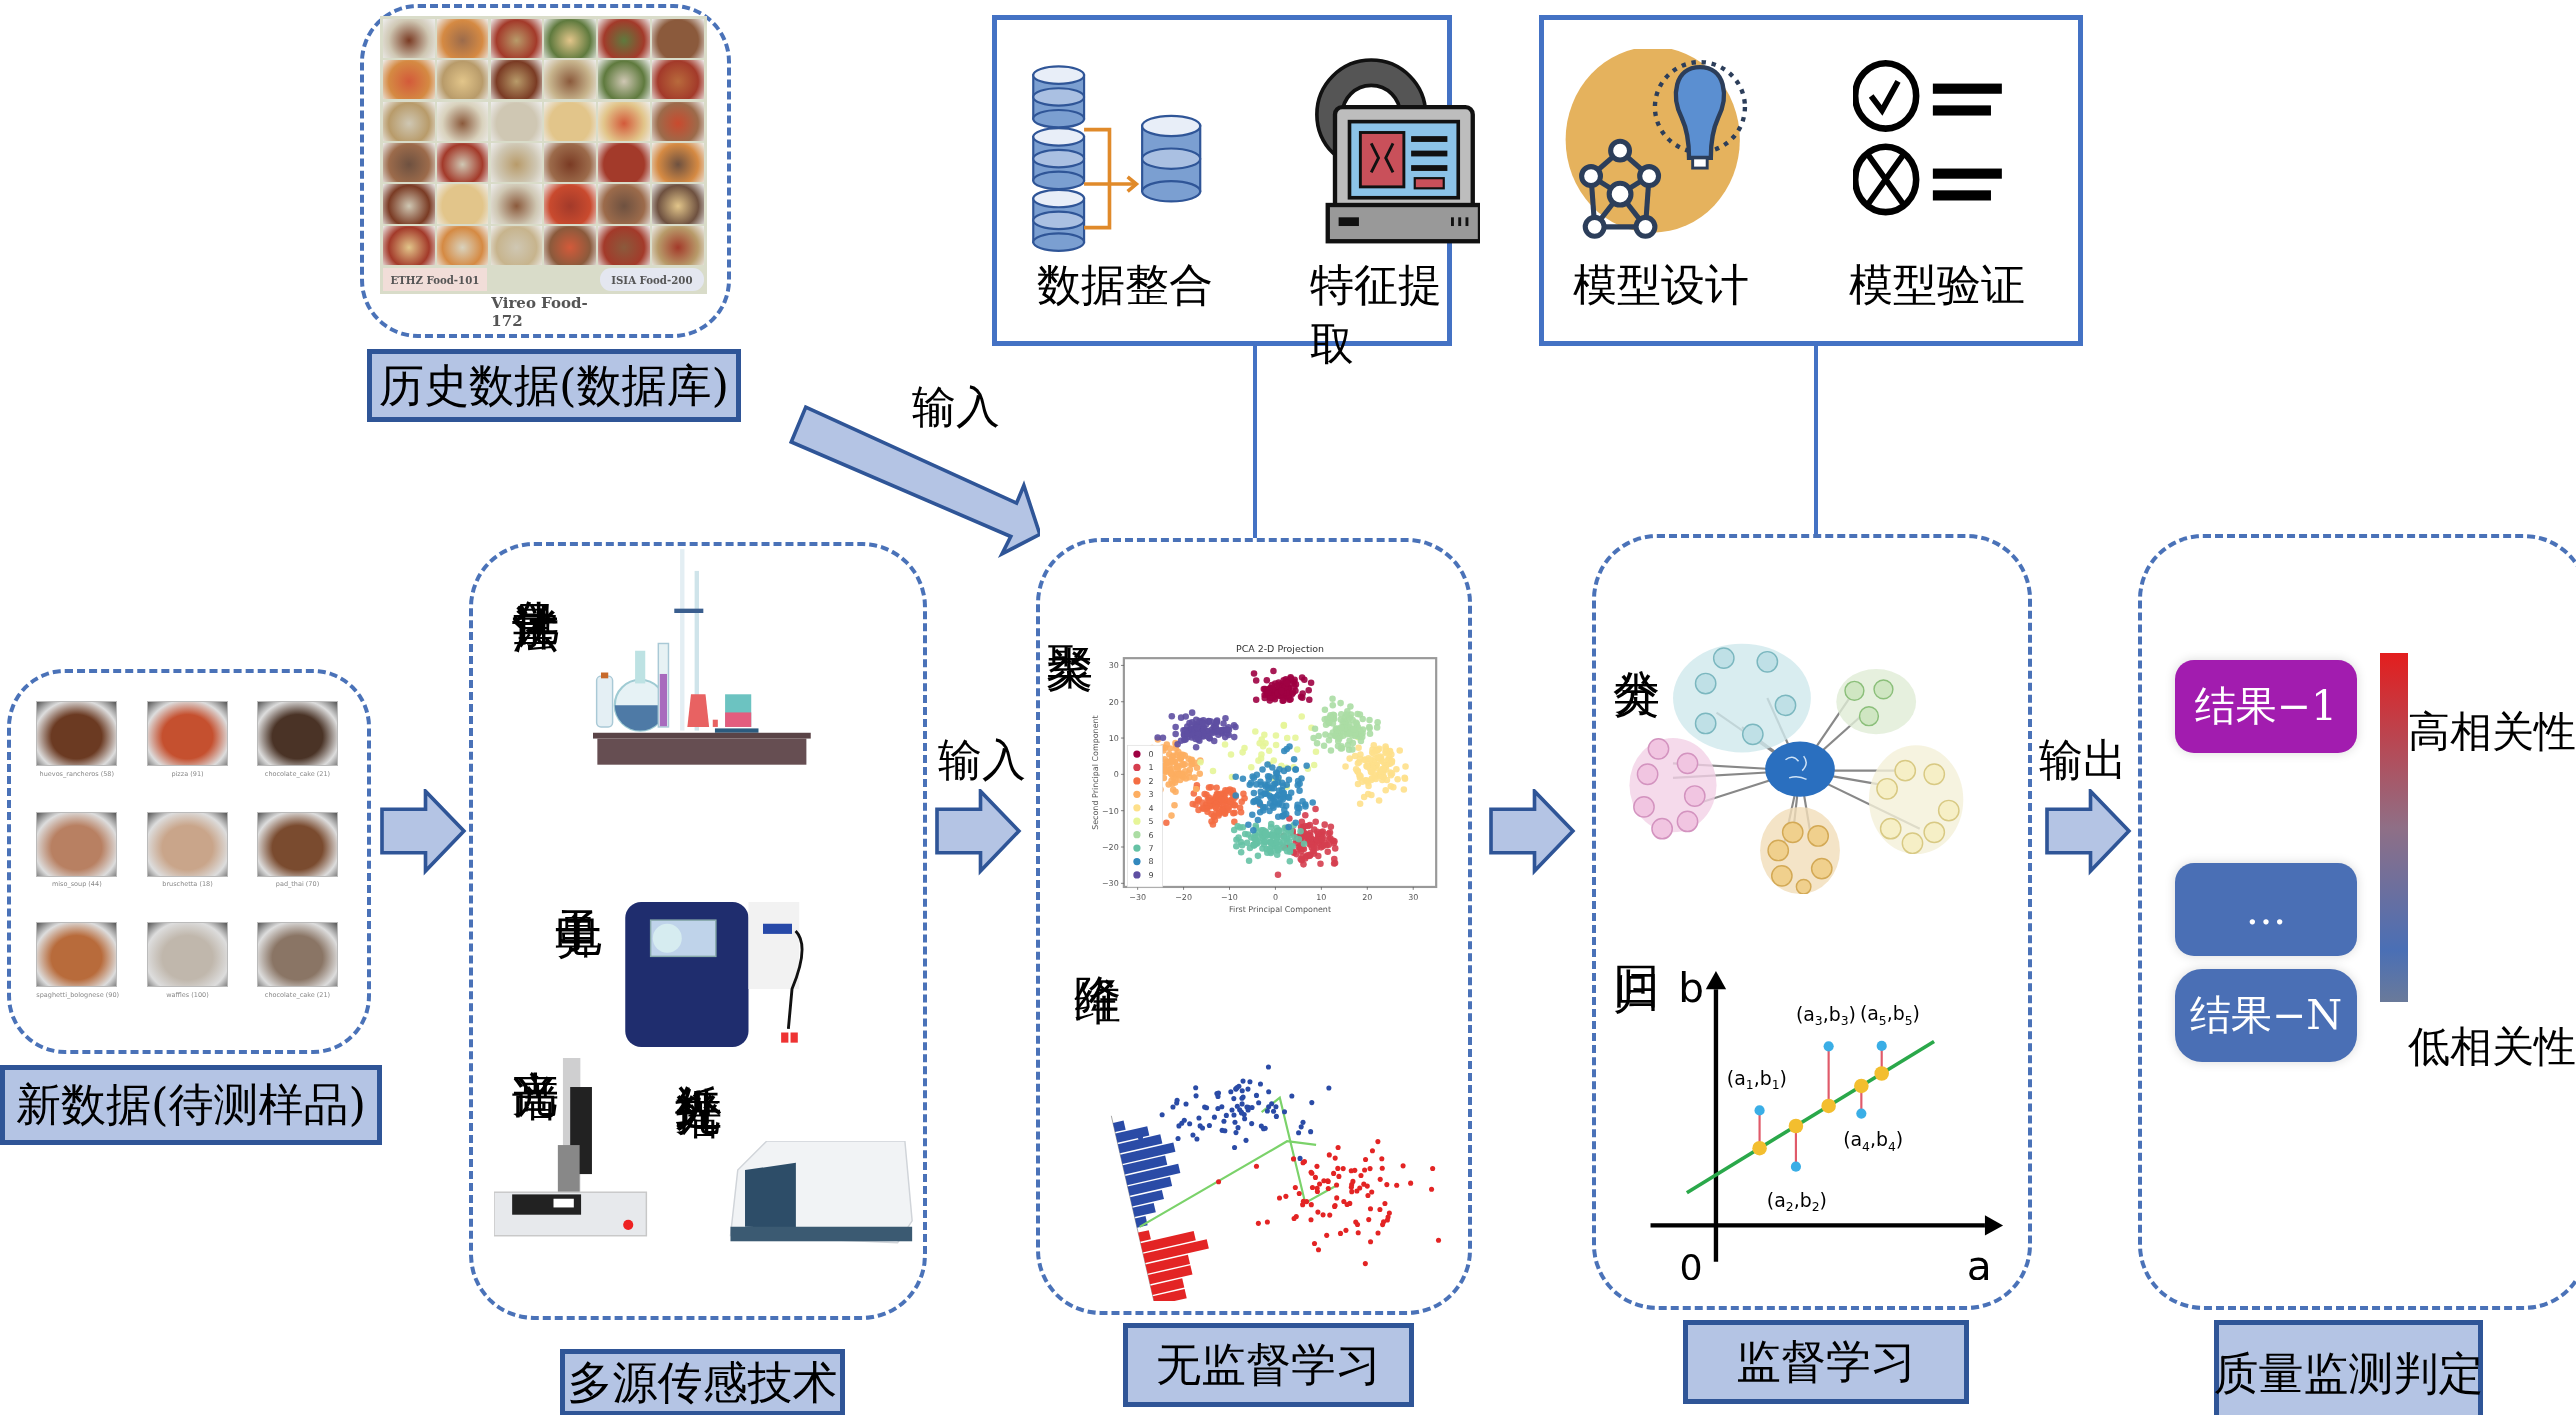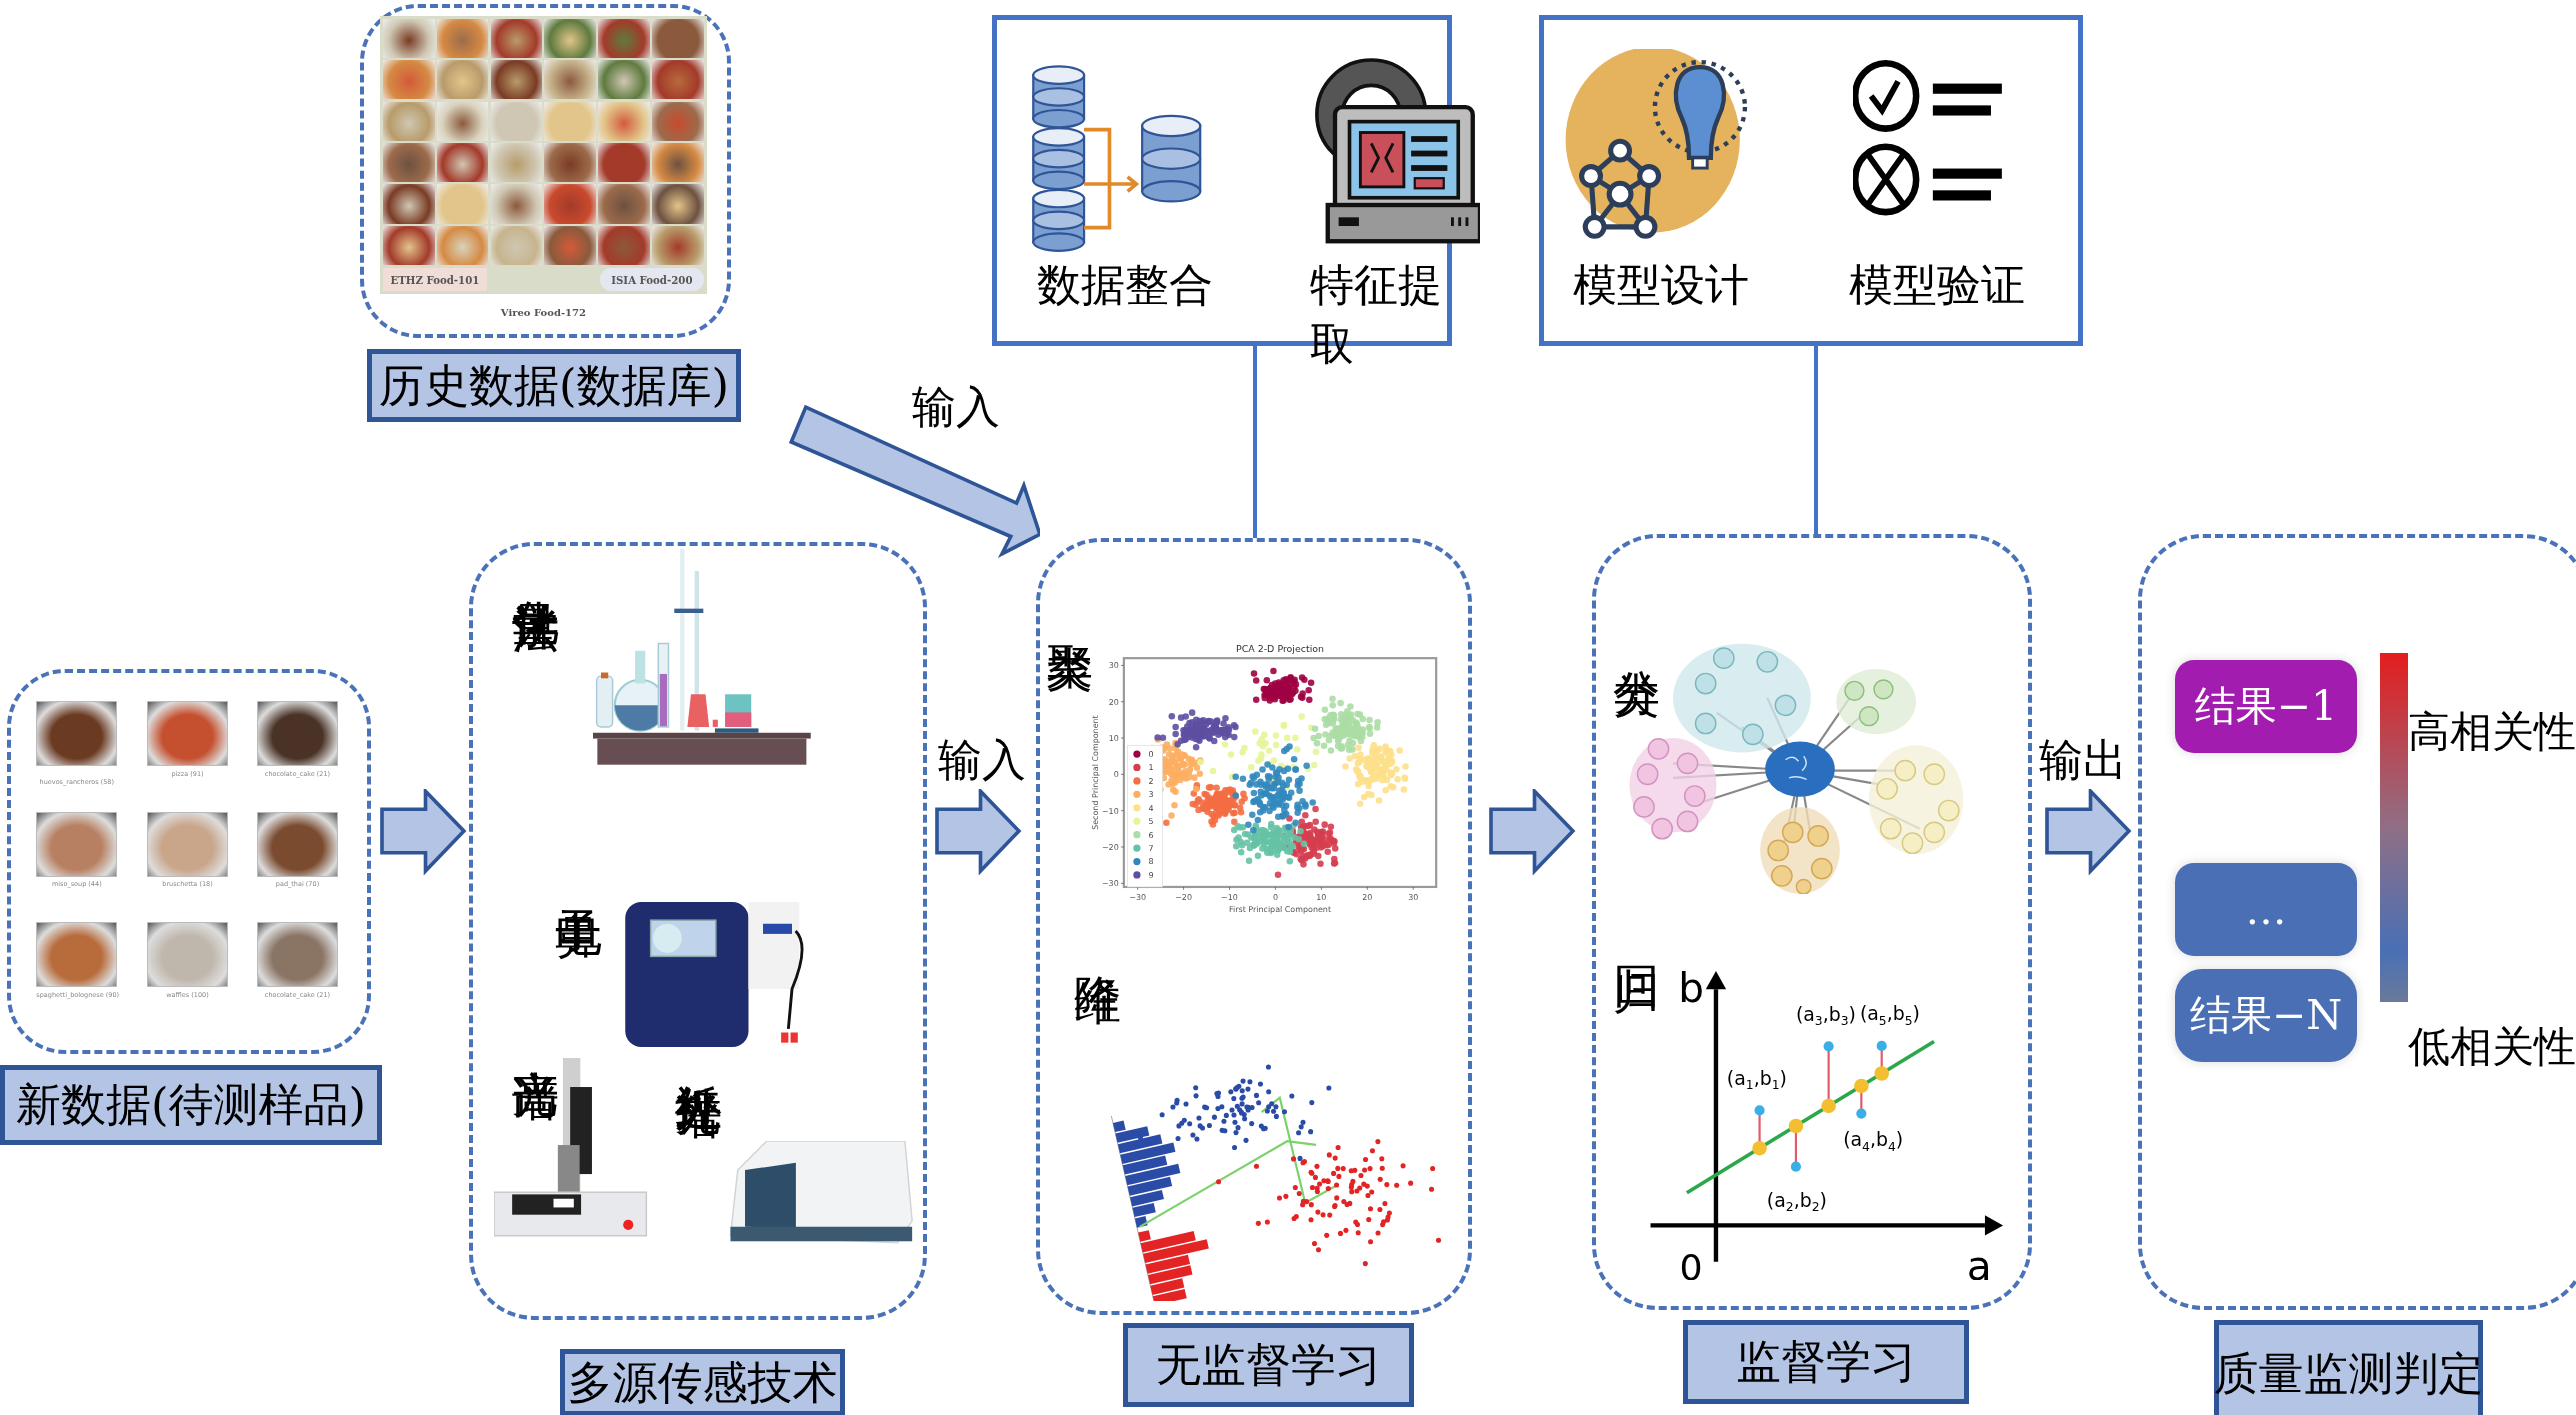--- a/index.html
+++ b/index.html
@@ -57,21 +57,21 @@
       <div style="background: radial-gradient(circle at 50% 55%, rgb(226, 197, 138) 0%, rgb(110, 81, 64) 60%, rgb(238, 238, 238) 100%);"></div>
       <div style="background: radial-gradient(circle at 50% 55%, rgb(226, 197, 138) 0%, rgb(163, 58, 42) 60%, rgb(238, 238, 238) 100%);"></div>
       <div style="background: radial-gradient(circle at 50% 55%, rgb(217, 210, 189) 0%, rgb(213, 138, 67) 60%, rgb(238, 238, 238) 100%);"></div>
       <div style="background: radial-gradient(circle at 50% 55%, rgb(207, 199, 179) 0%, rgb(199, 180, 141) 60%, rgb(238, 238, 238) 100%);"></div>
       <div style="background: radial-gradient(circle at 50% 55%, rgb(211, 90, 58) 0%, rgb(139, 90, 60) 60%, rgb(238, 238, 238) 100%);"></div>
       <div style="background: radial-gradient(circle at 50% 55%, rgb(139, 90, 60) 0%, rgb(163, 58, 42) 60%, rgb(238, 238, 238) 100%);"></div>
       <div style="background: radial-gradient(circle at 50% 55%, rgb(163, 58, 42) 0%, rgb(184, 155, 106) 60%, rgb(238, 238, 238) 100%);"></div>
     </div>
   <div style="position:absolute;left:2.9px;top:252px;width:321px;height:23px;display:flex;gap:4.4px;">
     <div style="flex:1;background:#f1ddd8;font-size:10.2px;font-weight:bold;color:#555;display:flex;align-items:center;justify-content:center;font-family:'DejaVu Serif',serif;">ETHZ Food-101</div>
-    <div style="flex:1;background:#f2efd9;font-size:10px;font-weight:bold;color:#555;display:flex;align-items:center;justify-content:center;font-family:'DejaVu Serif',serif;margin-top:44px;">Vireo Food-172</div>
+    <div style="flex:1;background:#f2efd9;font-size:15px;font-weight:bold;color:#555;display:flex;align-items:center;justify-content:center;font-family:'DejaVu Serif',serif;margin-top:44px;">Vireo Food-172</div>
     <div style="flex:1;background:#e4e7f0;font-size:10.2px;font-weight:bold;color:#555;display:flex;align-items:center;justify-content:center;font-family:'DejaVu Serif',serif;border-radius:11px;">ISIA Food-200</div>
   </div>
 </div>
 <div class="label-box" style="left:367px;top:349px;width:374px;height:73px;">历史数据(数据库)</div>
 
 <svg class="abs" style="left:778px;top:378px;" width="262" height="189" viewBox="0 0 360 260">
   <polygon points="18,40 -2,88 300,218 288,242 340,215 318,148 308,172 " fill="#b4c4e4" stroke="#2f5597" stroke-width="5" transform="translate(20,0)"></polygon>
 </svg>
 <div class="cap" style="left:912px;top:378px;">输入</div>
 
@@ -169,21 +169,21 @@
   <div class="cap" style="left:29px;top:236px;">模型设计</div>
   <div class="cap" style="left:305px;top:236px;">模型验证</div>
 </div>
 
 <div class="connector" style="left:1253px;top:345px;height:193px;"></div>
 <div class="connector" style="left:1814px;top:345px;height:190px;"></div>
 
 <div class="dash" style="left:7.3px;top:669px;width:364px;height:385px;border-radius:58px;"></div>
 <div id="thumbs" class="abs" style="left:29px;top:694px;width:320px;height:334px;">
     <div class="thumb" style="left: 7.3px; top: 7.3px; width: 81px; height: 65px; background: radial-gradient(at 50% 55%, rgb(107, 58, 34) 0%, rgb(107, 58, 34) 45%, rgb(221, 221, 221) 75%, rgb(85, 85, 85) 100%);"></div>
-    <div class="thumb-cap" style="left: 7.3px; top: 76px; width: 81px; margin-top: 8px;">huevos_rancheros (58)</div>
+    <div class="thumb-cap" style="left: 7.3px; top: 76px; width: 81px;">huevos_rancheros (58)</div>
     <div class="thumb" style="left: 118px; top: 7.3px; width: 81px; height: 65px; background: radial-gradient(at 50% 55%, rgb(197, 80, 47) 0%, rgb(197, 80, 47) 45%, rgb(221, 221, 221) 75%, rgb(85, 85, 85) 100%);"></div>
     <div class="thumb-cap" style="left: 118px; top: 76px; width: 81px;">pizza (91)</div>
     <div class="thumb" style="left: 228px; top: 7.3px; width: 81px; height: 65px; background: radial-gradient(at 50% 55%, rgb(74, 51, 38) 0%, rgb(74, 51, 38) 45%, rgb(221, 221, 221) 75%, rgb(85, 85, 85) 100%);"></div>
     <div class="thumb-cap" style="left: 228px; top: 76px; width: 81px;">chocolate_cake (21)</div>
     <div class="thumb" style="left: 7.3px; top: 118px; width: 81px; height: 65px; background: radial-gradient(at 50% 55%, rgb(184, 128, 98) 0%, rgb(184, 128, 98) 45%, rgb(221, 221, 221) 75%, rgb(85, 85, 85) 100%);"></div>
     <div class="thumb-cap" style="left: 7.3px; top: 186px; width: 81px;">miso_soup (44)</div>
     <div class="thumb" style="left: 118px; top: 118px; width: 81px; height: 65px; background: radial-gradient(at 50% 55%, rgb(201, 165, 138) 0%, rgb(201, 165, 138) 45%, rgb(221, 221, 221) 75%, rgb(85, 85, 85) 100%);"></div>
     <div class="thumb-cap" style="left: 118px; top: 186px; width: 81px;">bruschetta (18)</div>
     <div class="thumb" style="left: 228px; top: 118px; width: 81px; height: 65px; background: radial-gradient(at 50% 55%, rgb(122, 75, 47) 0%, rgb(122, 75, 47) 45%, rgb(221, 221, 221) 75%, rgb(85, 85, 85) 100%);"></div>
     <div class="thumb-cap" style="left: 228px; top: 186px; width: 81px;">pad_thai (70)</div>

